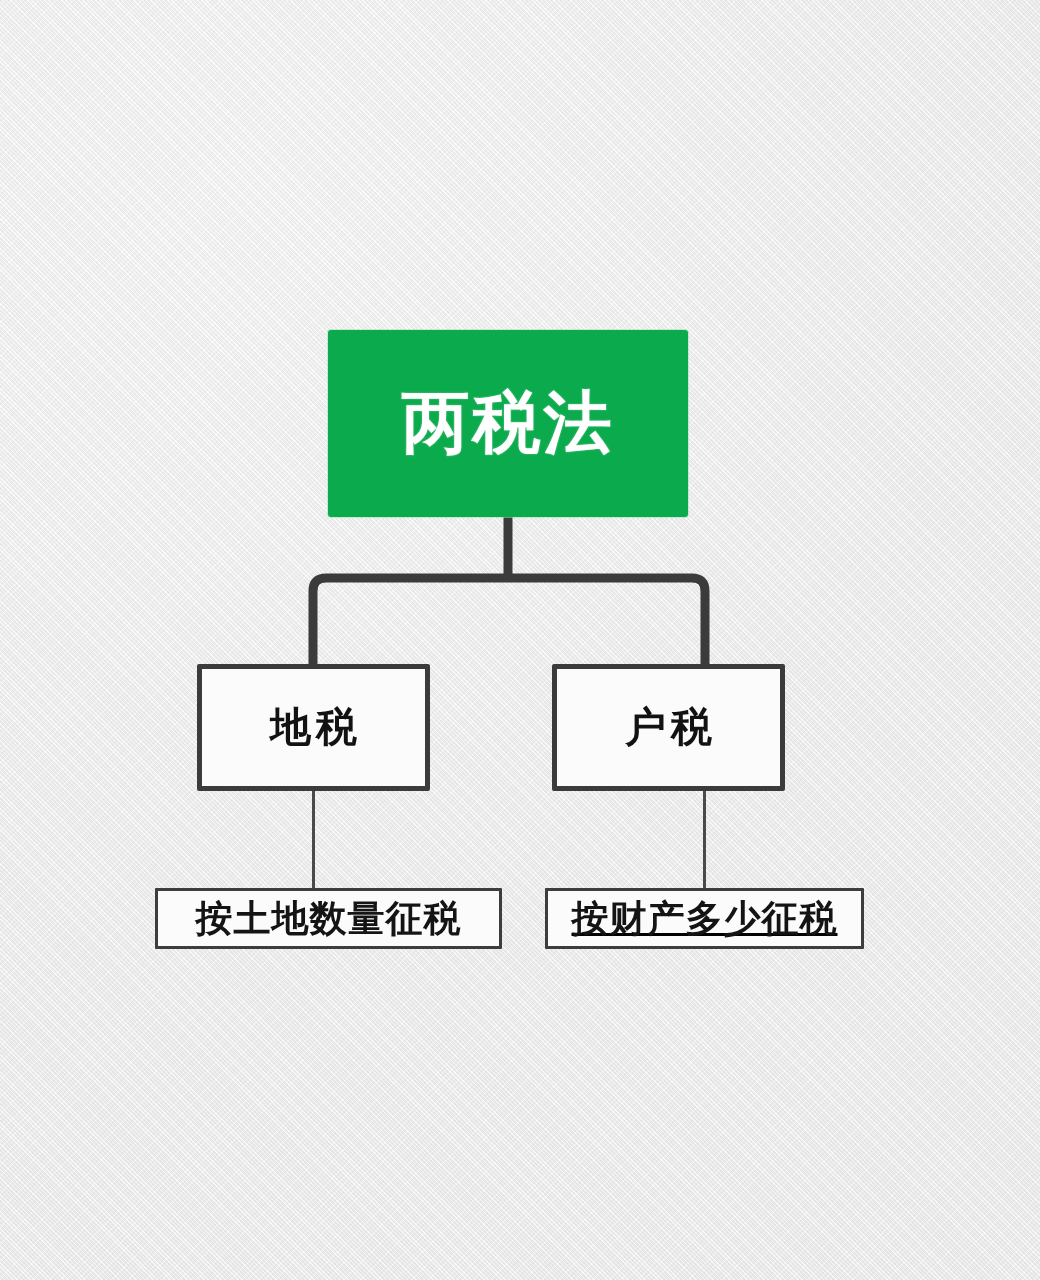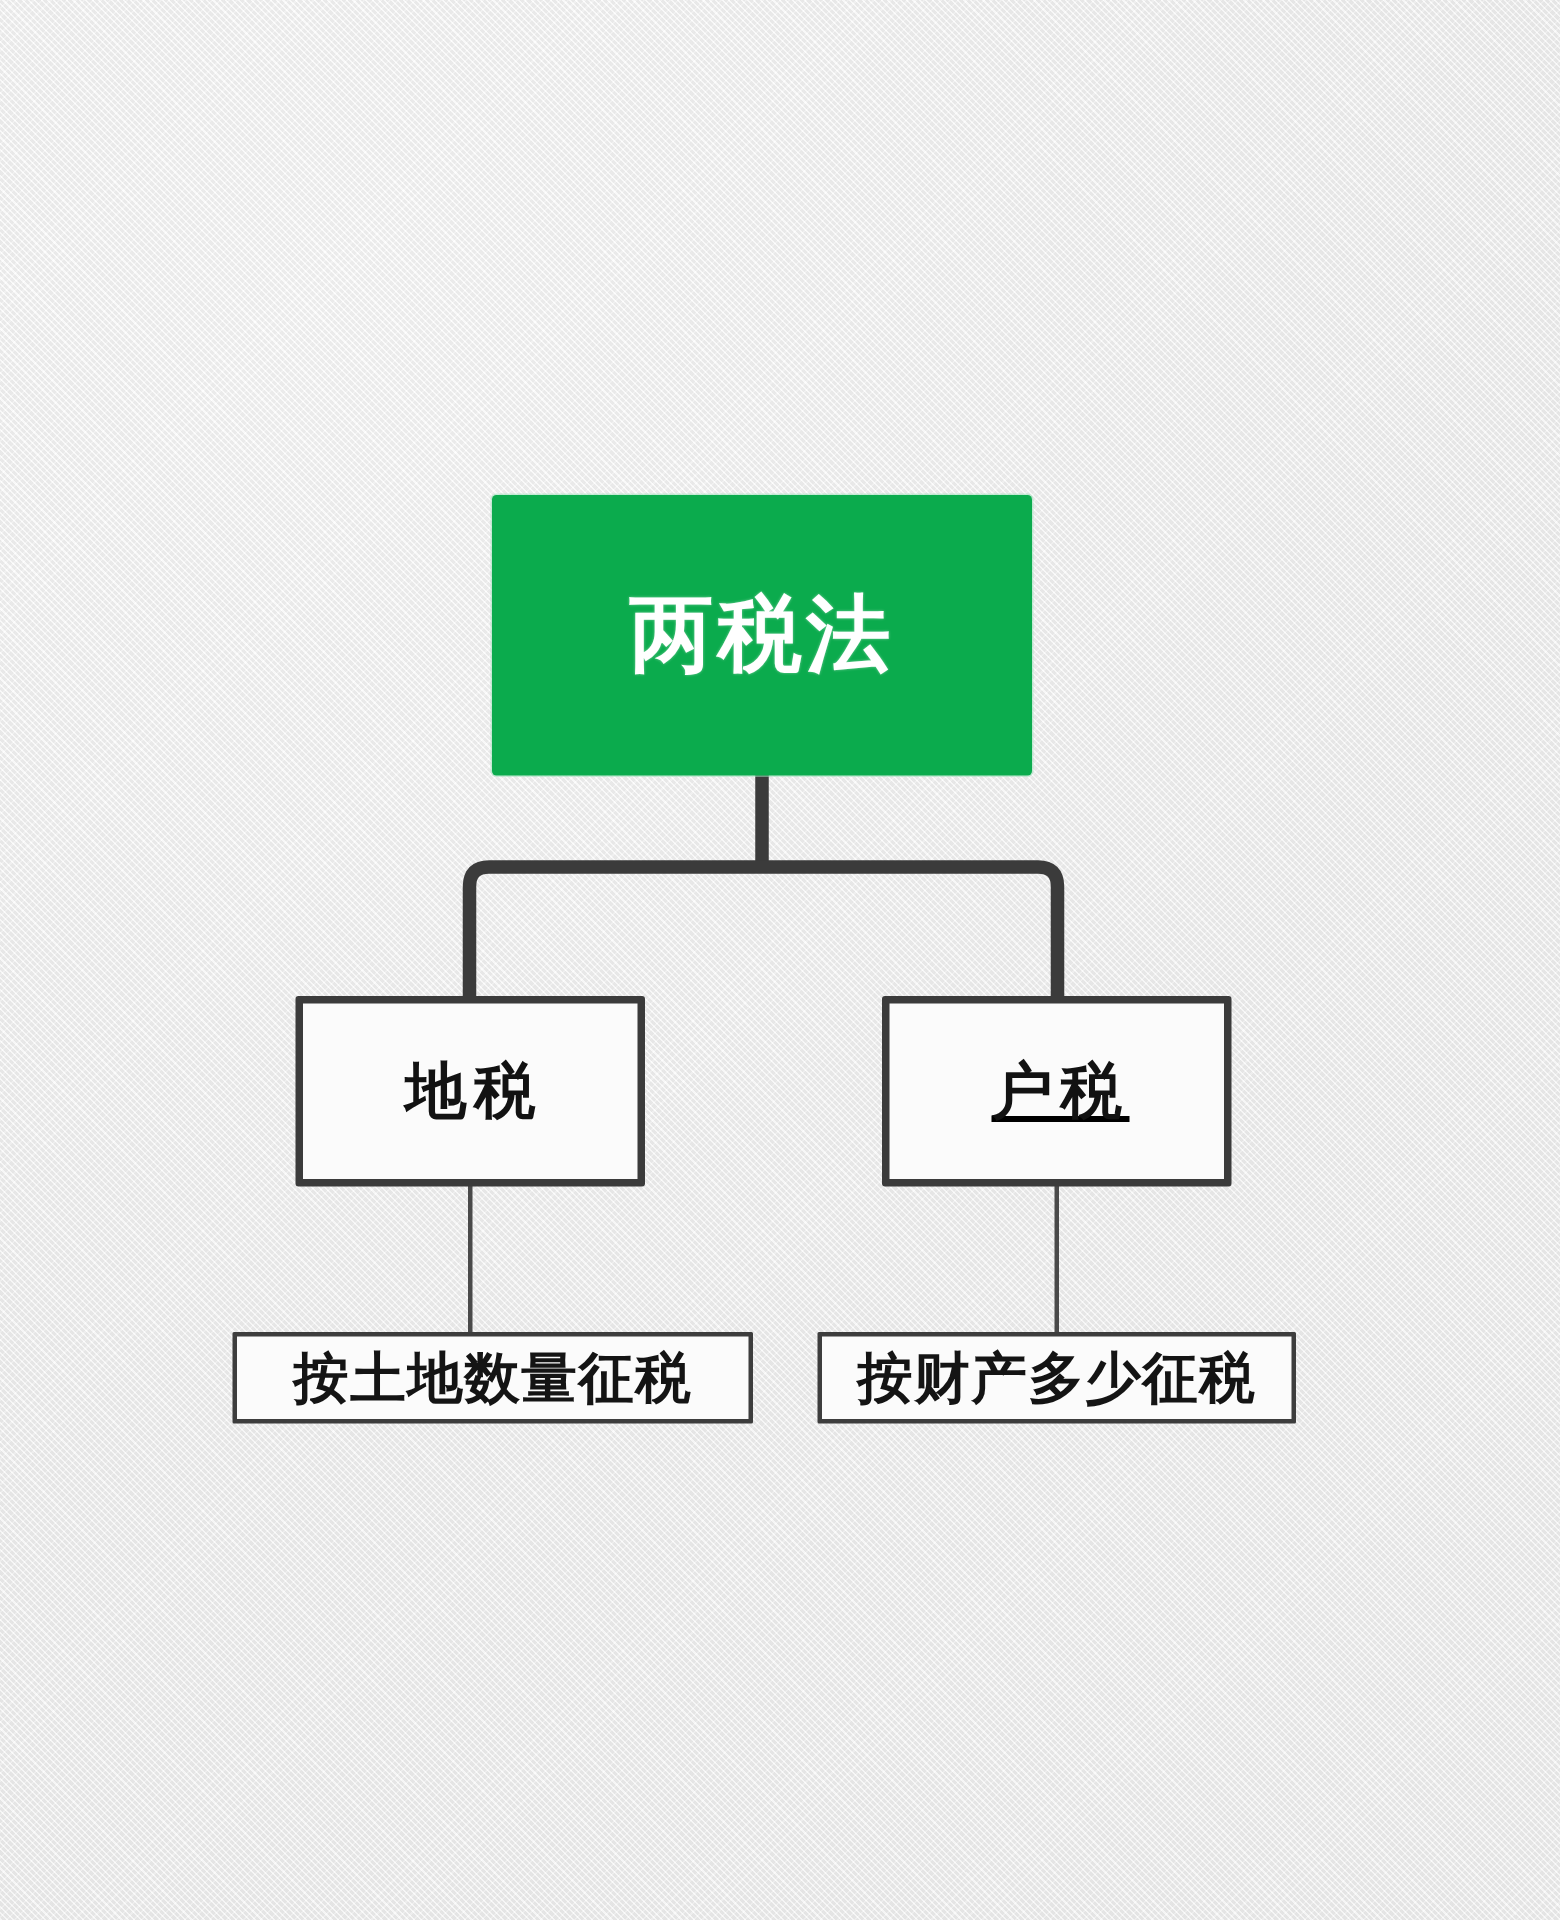--- a/index.html
+++ b/index.html
@@ -42,21 +42,21 @@
     top: 330px;
     width: 360px;
     height: 187px;
     background: #0bab4d;
     border-radius: 3px;
     box-shadow: 0 0 0 1px rgba(160,226,190,0.55);
     z-index: 3;
   }
   #root-node .node-label {
     color: #ffffff;
-    font-size: 56px;
+    font-size: 68px;
     font-weight: 700;
     letter-spacing: 3px;
     text-shadow: 0 0 2px rgba(255,255,255,0.45);
   }
 
   
   .branch-node {
     height: 127px;
     background: #fbfbfb;
     border: 5px solid #3b3b3b;
@@ -64,38 +64,38 @@
     z-index: 3;
   }
   .branch-node .node-label {
     color: #121212;
     font-size: 41px;
     font-weight: 700;
     letter-spacing: 5px;
     text-indent: 5px;
   }
   #branch-node-left  { left: 197px; top: 664px; width: 233px; }
-  #branch-node-right { left: 588px; top: 664px; width: 233px; text-decoration: underline; }
+  #branch-node-right { left: 552px; top: 664px; width: 233px; }
 
   
   .leaf-node {
     height: 61px;
     background: #fbfbfb;
     border: 3px solid #3d3d3d;
     border-radius: 1px;
     z-index: 3;
   }
   .leaf-node .node-label {
     color: #141414;
     font-size: 37px;
     font-weight: 700;
     letter-spacing: 1px;
   }
   #leaf-node-left  { left: 155px; top: 888px; width: 347px; }
-  #leaf-node-right { left: 545px; top: 888px; width: 319px; }
+  #leaf-node-right { left: 545px; top: 888px; width: 319px; text-decoration: underline; }
 
   
   #connector-root-to-branches {
     position: absolute;
     left: 290px;
     top: 505px;
     width: 440px;
     height: 185px;
     z-index: 1;
   }

